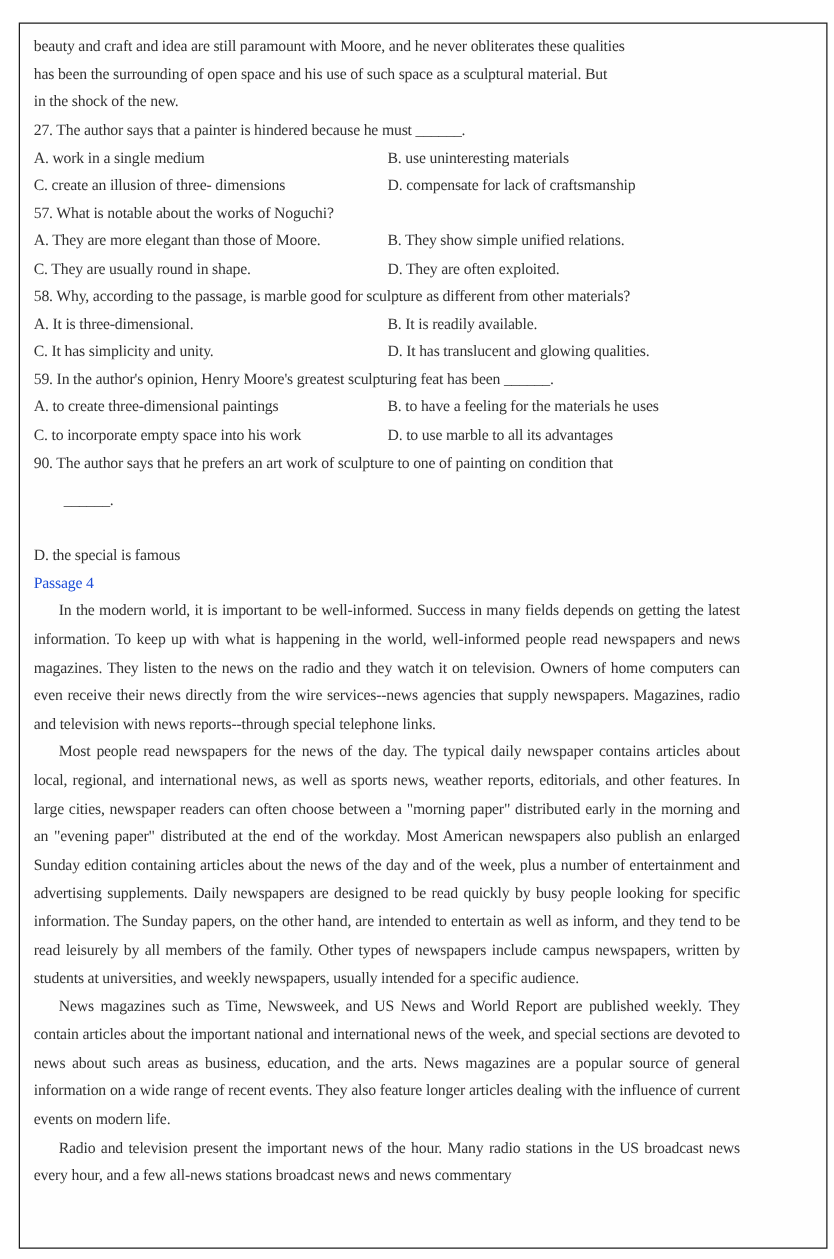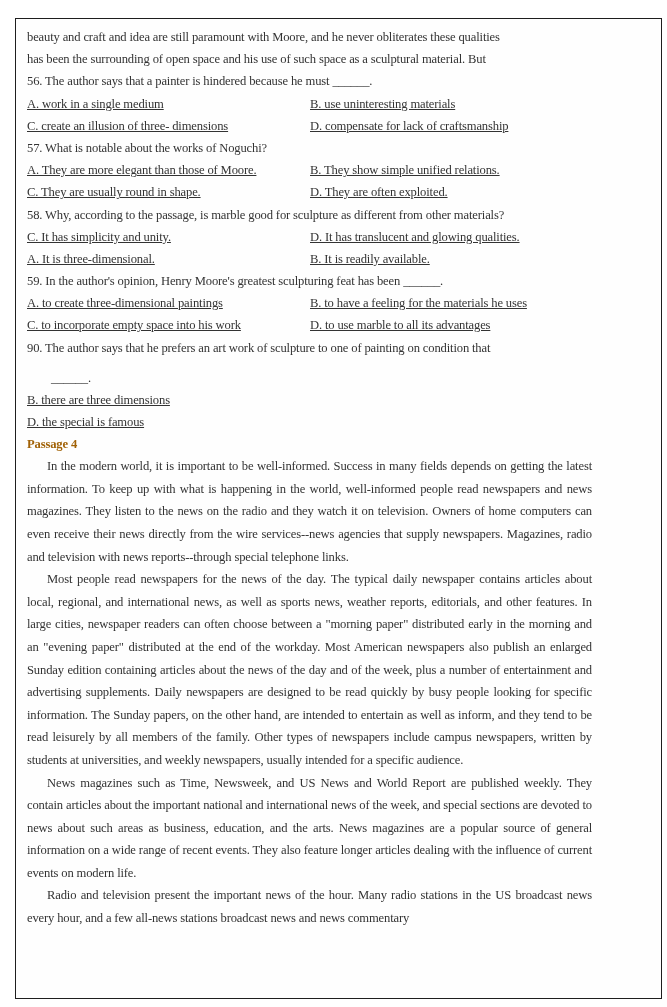--- a/index.html
+++ b/index.html
@@ -47,50 +47,50 @@
     }
     .para.indent {
       text-indent: 20px;
     }
     .q { height: 22.2px; line-height: 22.2px; white-space: nowrap; }
     .opts {
       display: flex;
       height: 22.2px;
       line-height: 22.2px;
       white-space: nowrap;
-      text-decoration: underline;
     }
     .opt-a { width: 283px; }
     .opt-b { flex: 1; }
     .blank-line {
       height: 30px;
       line-height: 38px;
       margin-left: 24px;
     }
     .passage-title {
       height: 22px;
       line-height: 22px;
-      font-weight: bold;
-      color: #a16207;
+      font-weight: normal;
+      color: #1d4ed8;
     }
   </style>
 </head>
 <body>
 
 <div class="frame"></div>
 
 <div class="content">
 
   <div>
     <div class="line">beauty and craft and idea are still paramount with Moore, and he never obliterates these qualities</div>
     <div class="line">has been the surrounding of open space and his use of such space as a sculptural material. But</div>
+    <div class="line">in the shock of the new.</div>
   </div>
 
   <div>
-    <div class="q">56. The author says that a painter is hindered because he must ______.</div>
+    <div class="q">27. The author says that a painter is hindered because he must ______.</div>
     <div class="opts">
       <span class="opt-a">A. work in a single medium</span>
       <span class="opt-b">B. use uninteresting materials</span>
     </div>
     <div class="opts">
       <span class="opt-a">C. create an illusion of three- dimensions</span>
       <span class="opt-b">D. compensate for lack of craftsmanship</span>
     </div>
   </div>
 
@@ -102,46 +102,45 @@
     </div>
     <div class="opts">
       <span class="opt-a">C. They are usually round in shape.</span>
       <span class="opt-b">D. They are often exploited.</span>
     </div>
   </div>
 
   <div>
     <div class="q">58. Why, according to the passage, is marble good for sculpture as different from other materials?</div>
     <div class="opts">
+      <span class="opt-a">A. It is three-dimensional.</span>
+      <span class="opt-b">B. It is readily available.</span>
+    </div>
+    <div class="opts">
       <span class="opt-a">C. It has simplicity and unity.</span>
       <span class="opt-b">D. It has translucent and glowing qualities.</span>
-    </div>
-    <div class="opts">
-      <span class="opt-a">A. It is three-dimensional.</span>
-      <span class="opt-b">B. It is readily available.</span>
     </div>
   </div>
 
   <div>
     <div class="q">59. In the author's opinion, Henry Moore's greatest sculpturing feat has been ______.</div>
     <div class="opts">
       <span class="opt-a">A. to create three-dimensional paintings</span>
       <span class="opt-b">B. to have a feeling for the materials he uses</span>
     </div>
     <div class="opts">
       <span class="opt-a">C. to incorporate empty space into his work</span>
       <span class="opt-b">D. to use marble to all its advantages</span>
     </div>
   </div>
 
   <div>
     <div class="q">90. The author says that he prefers an art work of sculpture to one of painting on condition that</div>
     <div class="blank-line">______.</div>
     <div class="opts">
-      <span class="opt-b">B. there are three dimensions</span>
     </div>
     <div class="opts">
       <span class="opt-b">D. the special is famous</span>
     </div>
   </div>
 
   <div>
     <div class="passage-title">Passage 4</div>
     <p class="para indent">In the modern world, it is important to be well-informed. Success in many fields depends on getting the latest information. To keep up with what is happening in the world, well-informed people read newspapers and news magazines. They listen to the news on the radio and they watch it on television. Owners of home computers can even receive their news directly from the wire services--news agencies that supply newspapers. Magazines, radio and television with news reports--through special telephone links.</p>
     <p class="para indent">Most people read newspapers for the news of the day. The typical daily newspaper contains articles about local, regional, and international news, as well as sports news, weather reports, editorials, and other features. In large cities, newspaper readers can often choose between a "morning paper" distributed early in the morning and an "evening paper" distributed at the end of the workday. Most American newspapers also publish an enlarged Sunday edition containing articles about the news of the day and of the week, plus a number of entertainment and advertising supplements. Daily newspapers are designed to be read quickly by busy people looking for specific information. The Sunday papers, on the other hand, are intended to entertain as well as inform, and they tend to be read leisurely by all members of the family. Other types of newspapers include campus newspapers, written by students at universities, and weekly newspapers, usually intended for a specific audience.</p>

